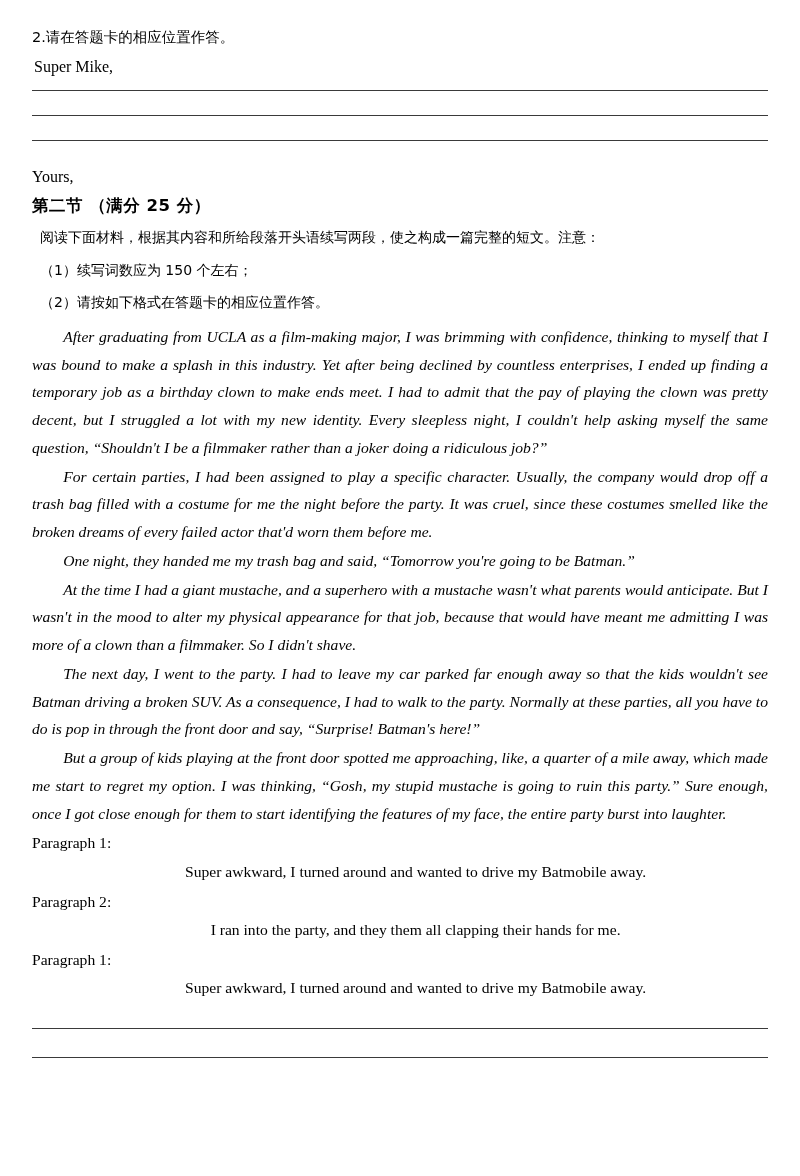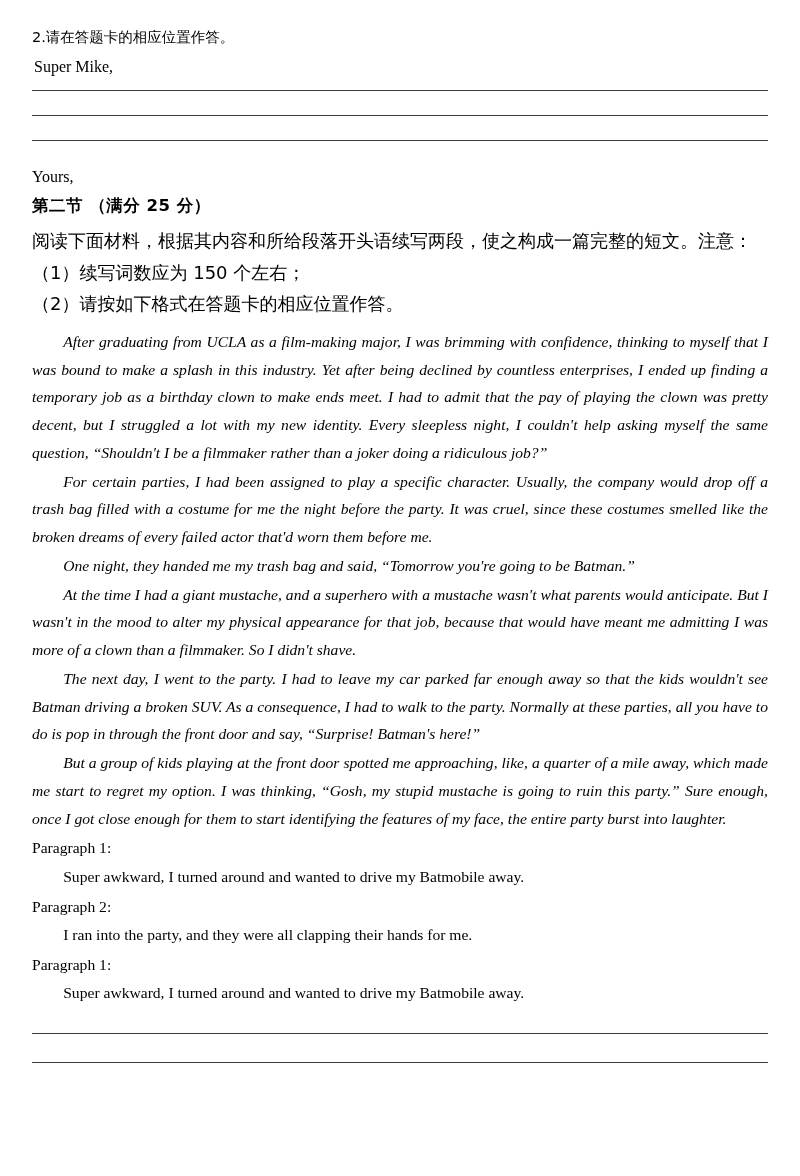--- a/index.html
+++ b/index.html
@@ -51,23 +51,23 @@
   .signoff.second { margin-bottom: 16px; }
   .section-head {
     font-family: "DejaVu Sans", "Liberation Sans", sans-serif;
     font-weight: bold;
     font-size: 16.5px;
     margin: 6px 0 8px 0;
     letter-spacing: 0.5px;
   }
   .instr {
     font-family: "DejaVu Sans", "Liberation Sans", sans-serif;
-    font-size: 18px;
+    font-size: 14px;
     line-height: 1.75;
-    margin: 0;
+    margin: 8px;
   }
   .story {
     font-size: 15.6px;
     line-height: 1.78;
     text-align: justify;
     text-justify: inter-word;
     margin: 0 0 1px 0;
     text-indent: 2em;
     font-style: italic;
   }
@@ -75,20 +75,21 @@
   .para-label {
     font-size: 15.6px;
     line-height: 1.8;
     margin: 2px 0 0 0;
   }
   .para-text {
     font-size: 15.6px;
     line-height: 1.8;
     margin: 0;
     text-indent: 2em;
+    text-align: center;
   }
   .bottom-rule {
     border-bottom: 1px solid #3a3a3a;
     height: 0;
     margin: 24px 0 0 0;
   }
   .bottom-rule.b1 { margin-top: 26px; }
   .bottom-rule.b2 { margin-top: 28px; }
 </style>
 </head>
@@ -116,21 +117,21 @@
   <p class="story">For certain parties, I had been assigned to play a specific character. Usually, the company would drop off a trash bag filled with a costume for me the night before the party. It was cruel, since these costumes smelled like the broken dreams of every failed actor that'd worn them before me.</p>
   <p class="story">One night, they handed me my trash bag and said, “Tomorrow you're going to be Batman.”</p>
   <p class="story">At the time I had a giant mustache, and a superhero with a mustache wasn't what parents would anticipate. But I wasn't in the mood to alter my physical appearance for that job, because that would have meant me admitting I was more of a clown than a filmmaker. So I didn't shave.</p>
   <p class="story">The next day, I went to the party. I had to leave my car parked far enough away so that the kids wouldn't see Batman driving a broken SUV. As a consequence, I had to walk to the party. Normally at these parties, all you have to do is pop in through the front door and say, “Surprise! Batman's here!”</p>
   <p class="story">But a group of kids playing at the front door spotted me approaching, like, a quarter of a mile away, which made me start to regret my option. I was thinking, “Gosh, my stupid mustache is going to ruin this party.” Sure enough, once I got close enough for them to start identifying the features of my face, the entire party burst into laughter.</p>
 
   <p class="para-label">Paragraph 1:</p>
   <p class="para-text">Super awkward, I turned around and wanted to drive my Batmobile away.</p>
 
   <p class="para-label">Paragraph 2:</p>
-  <p class="para-text">I ran into the party, and they were all clapping their hands for me.</p>
+  <p class="para-text">I ran into the party, and they them all clapping their hands for me.</p>
 
   <p class="para-label">Paragraph 1:</p>
   <p class="para-text">Super awkward, I turned around and wanted to drive my Batmobile away.</p>
 
   <div class="bottom-rule b1"></div>
   <div class="bottom-rule b2"></div>
 
 </div>
 
 </body></html>

